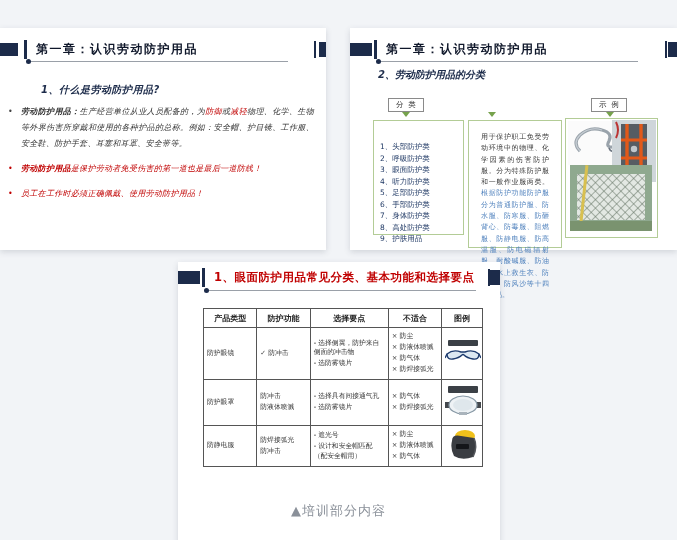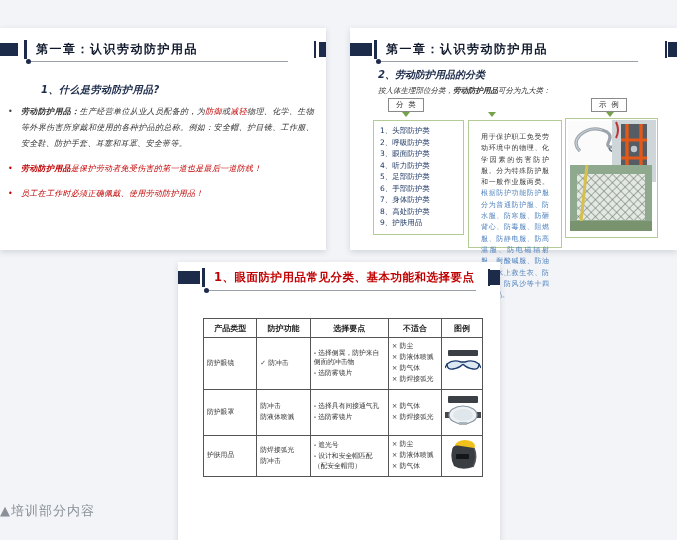--- a/index.html
+++ b/index.html
@@ -53,50 +53,50 @@
   .intro{position:absolute;left:28px;top:58px;margin:0;font-size:7.5px;color:#333;font-style:italic;}
   .intro b{font-weight:bold;}
   .chip{position:absolute;top:70px;height:12px;border:1px solid #8a8a8a;background:#fff;
     font-size:7.5px;line-height:12px;padding:0 7px;color:#333;white-space:pre;}
   .chip-arrow{position:absolute;top:84px;width:0;height:0;
     border:4px solid transparent;border-top:5px solid #76a24c;}
   #chip1{left:38px;} #arr1{left:52px;}
   #chip2{left:118px;margin-top:33px;} #arr2{left:138px;}
   #chip3{left:241px;} #arr3{left:256px;}
   .gbox{position:absolute;border:1px solid #b3cc96;background:#fff;}
-  #catbox{left:23px;top:92px;width:91px;height:115px;padding:4px 0 0 6px;box-sizing:border-box;}
+  #catbox{left:23px;top:92px;width:91px;height:115px;padding:20px 0 0 6px;box-sizing:border-box;}
   .cat{font-size:7.5px;line-height:11.5px;color:#1f3864;white-space:nowrap;}
   #typebox{left:118px;top:92px;width:94px;height:128px;padding:3px 4px;box-sizing:border-box;}
   .typetext{font-size:7px;line-height:11.3px;text-align:justify;margin:8px;}
   .t-black{color:#3a3a3a;}
   .t-blue{color:#4f81bd;}
   #exbox{left:215px;top:90px;width:91px;height:118px;}
   .photo{position:absolute;}
   #ph-lanyard{left:2px;top:2px;}
   #ph-harness{left:46px;top:1px;}
   #ph-net{left:4px;top:46px;}
 
   
-  .tbl{position:absolute;left:25px;top:56px;width:280px;border-collapse:collapse;
+  .tbl{position:absolute;left:25px;top:46px;width:280px;border-collapse:collapse;
     table-layout:fixed;}
   .tbl th,.tbl td{border:1px solid #555;padding:2px 3px;vertical-align:middle;}
   .tbl th{font-size:8px;font-weight:bold;color:#222;height:14px;text-align:center;}
   .tbl td{font-size:6.8px;line-height:9.5px;color:#333;margin-top:28px;}
   .c-prod{width:19%;text-align:left;font-size:7.2px;}
   .c-func{width:19%;vertical-align:middle;}
   .c-pts{width:29%;}
   .c-not{width:19%;}
   .c-img{width:14%;text-align:center;}
   .cell-line{margin:1.5px 0;}
   .bottomline{position:absolute;left:0;right:0;bottom:5px;height:2px;background:#aeb7c4;}
   .bl-end{position:absolute;bottom:4px;height:4px;background:#1c2b4a;}
   #blL{left:0;width:46px;} #blR{right:0;width:11px;}
 
   
-  .caption{position:absolute;left:0;right:0;top:502px;text-align:left;
+  .caption{position:absolute;left:0;right:0;top:502px;text-align:center;
     font-size:13px;color:#8a9099;letter-spacing:1px;}
 </style>
 </head>
 <body>
 
 <section class="slide" id="slide1">
   <div class="hdr">
     <span class="blkL"></span>
     <span class="barL"></span>
     <h1 class="hdr-title">第一章：认识劳动防护用品</h1>
@@ -124,21 +124,20 @@
 <section class="slide" id="slide2">
   <div class="hdr">
     <span class="blkL"></span>
     <span class="barL"></span>
     <h1 class="hdr-title">第一章：认识劳动防护用品</h1>
     <span class="barR"></span>
     <span class="blkR"></span>
     <span class="underline"></span>
   </div>
   <h2 class="subtitle2">2、劳动防护用品的分类</h2>
-  <p class="intro"><span>按人体生理部位分类，</span><b>劳动防护用品</b><span>可分为九大类：</span></p>
 
   <div class="chip" id="chip1">分  类</div>
   <div class="chip" id="chip2">防护类型</div>
   <div class="chip" id="chip3">示  例</div>
   <span class="chip-arrow" id="arr1"></span>
   <span class="chip-arrow" id="arr2"></span>
   <span class="chip-arrow" id="arr3"></span>
 
   <div class="gbox" id="catbox">
     <div class="cat">1、头部防护类</div>
@@ -249,21 +248,21 @@
             <rect x="3" y="0" width="30" height="7" rx="1" fill="#3b4046"></rect>
             <rect x="0" y="16" width="7" height="6" fill="#44484d"></rect>
             <rect x="29" y="16" width="7" height="6" fill="#44484d"></rect>
             <ellipse cx="18" cy="19" rx="14" ry="9" fill="#eef2f5" stroke="#8899a6" stroke-width="1.2"></ellipse>
             <ellipse cx="18" cy="19" rx="10" ry="6" fill="#dfe7ec"></ellipse>
             <rect x="14" y="26" width="8" height="3" fill="#aab4bc"></rect>
           </svg>
         </td>
       </tr>
       <tr style="height:41px;">
-        <td class="c-prod">护肤用品</td>
+        <td class="c-prod">防静电服</td>
         <td class="c-func">
           <div class="cell-line">防焊接弧光</div>
           <div class="cell-line">防冲击</div>
         </td>
         <td class="c-pts">
           <div class="cell-line">- 遮光号</div>
           <div class="cell-line">- 设计和安全帽匹配（配安全帽用）</div>
         </td>
         <td class="c-not">
           <div class="cell-line">× 防尘</div>

